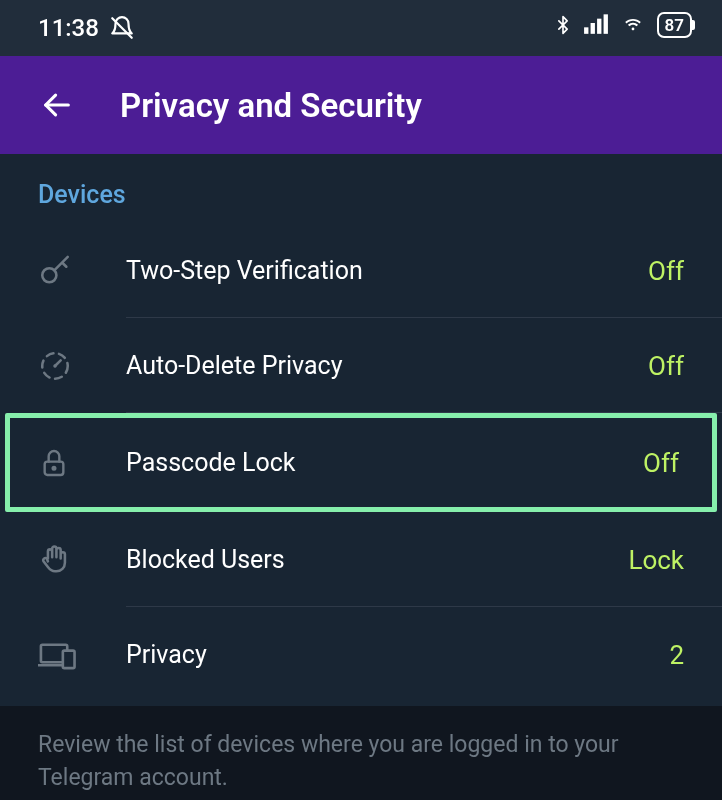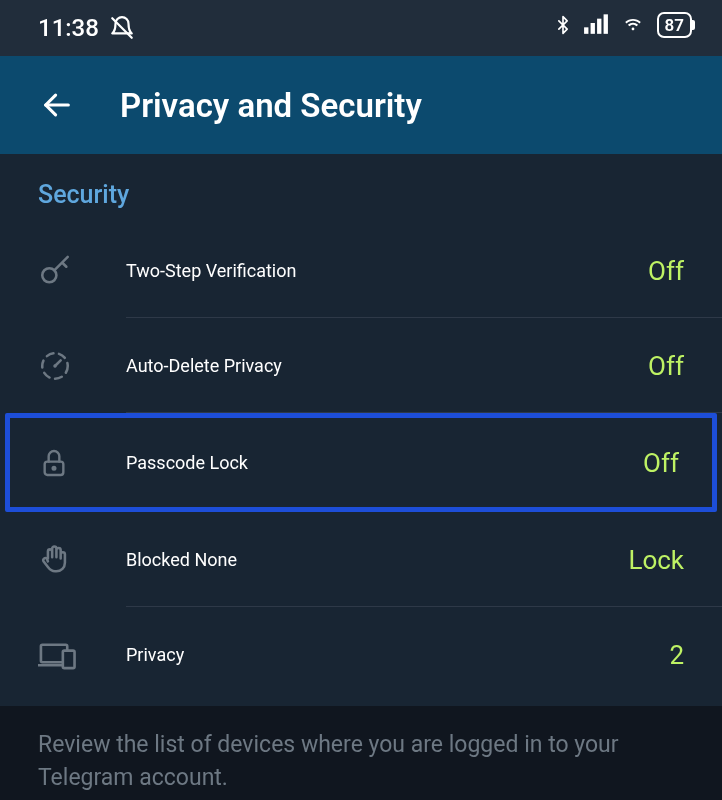--- a/index.html
+++ b/index.html
@@ -39,21 +39,21 @@
       right: -5px;
       top: 50%;
       transform: translateY(-50%);
       width: 3px;
       height: 10px;
       background: #fff;
       border-radius: 0 2px 2px 0;
     }
     .header {
       height: 98px;
-      background: #0c4a6e;
+      background: #4c1d95;
       display: flex;
       align-items: center;
       padding: 0 20px 0 40px;
       gap: 46px;
     }
     .back-arrow { cursor: pointer; display: inline-flex; }
     .page-title { font-size: 33px; font-weight: 600; color: #fff; }
     .main { background: #182533; padding-bottom: 4px; }
     .section-header {
       color: #5fa7de;
@@ -71,35 +71,35 @@
     }
     .row-icon {
       width: 88px;
       flex-shrink: 0;
       display: flex;
       align-items: center;
       color: #6d7883;
     }
     .row-label {
       flex: 1;
-      font-size: 18px;
+      font-size: 25px;
       font-weight: 400;
       color: #fff;
     }
     .row-value { font-size: 26px; color: #bef264; }
     .row-divider {
       position: absolute;
       bottom: 0;
       left: 126px;
       right: 0;
       height: 1px;
       background: rgba(110,120,135,0.25);
     }
     .highlight {
-      border: 5px solid #1d4ed8;
+      border: 5px solid #86efac;
       border-radius: 2px;
       margin: 0 5px;
       padding: 0 33px 0 28px;
       height: 99px;
     }
     .footer {
       background: #10161f;
       padding: 22px 38px;
       font-size: 23px;
       line-height: 1.45;
@@ -146,21 +146,21 @@
   <span class="back-arrow">
     <svg width="34" height="34" viewBox="0 0 24 24" fill="none" stroke="#fff" stroke-width="2.2" stroke-linecap="round" stroke-linejoin="round">
       <line x1="20" y1="12" x2="4" y2="12"></line>
       <polyline points="11 19 4 12 11 5"></polyline>
     </svg>
   </span>
   <div class="page-title">Privacy and Security</div>
 </div>
 
 <div class="main">
-  <div class="section-header">Security</div>
+  <div class="section-header">Devices</div>
 
   <div class="row">
     <div class="row-icon">
       <svg width="34" height="34" viewBox="0 0 24 24" fill="none" stroke="#6d7883" stroke-width="1.8" stroke-linecap="round" stroke-linejoin="round">
         <circle cx="8" cy="15" r="5"></circle>
         <path d="M11.5 11.5 L21 2 M17 6 l3 3"></path>
       </svg>
     </div>
     <div class="row-label">Two-Step Verification</div>
     <div class="row-value">Off</div>
@@ -191,21 +191,21 @@
     <div class="row-label">Passcode Lock</div>
     <div class="row-value">Off</div>
   </div>
 
   <div class="row">
     <div class="row-icon">
       <svg width="34" height="34" viewBox="0 0 24 24" fill="none" stroke="#6d7883" stroke-width="1.8" stroke-linecap="round" stroke-linejoin="round">
         <path d="M7 11 V6 a1.5 1.5 0 0 1 3 0 V10 M10 10 V4 a1.5 1.5 0 0 1 3 0 v6 M13 10 V5 a1.5 1.5 0 0 1 3 0 v6 M16 11 V8 a1.5 1.5 0 0 1 3 0 v6 a6 6 0 0 1-6 6 h-1 c-2 0-3.5-1-5-3 l-3-4 a1.5 1.5 0 0 1 2.2-2 L7 13"></path>
       </svg>
     </div>
-    <div class="row-label">Blocked None</div>
+    <div class="row-label">Blocked Users</div>
     <div class="row-value">Lock</div>
     <div class="row-divider"></div>
   </div>
 
   <div class="row">
     <div class="row-icon">
       <svg width="38" height="30" viewBox="0 0 26 20" fill="none" stroke="#6d7883" stroke-width="1.8" stroke-linecap="round" stroke-linejoin="round">
         <rect x="2" y="3" width="18" height="12" rx="1"></rect>
         <line x1="0" y1="17" x2="22" y2="17"></line>
         <rect x="17" y="7" width="8" height="12" rx="1" fill="#182533"></rect>

